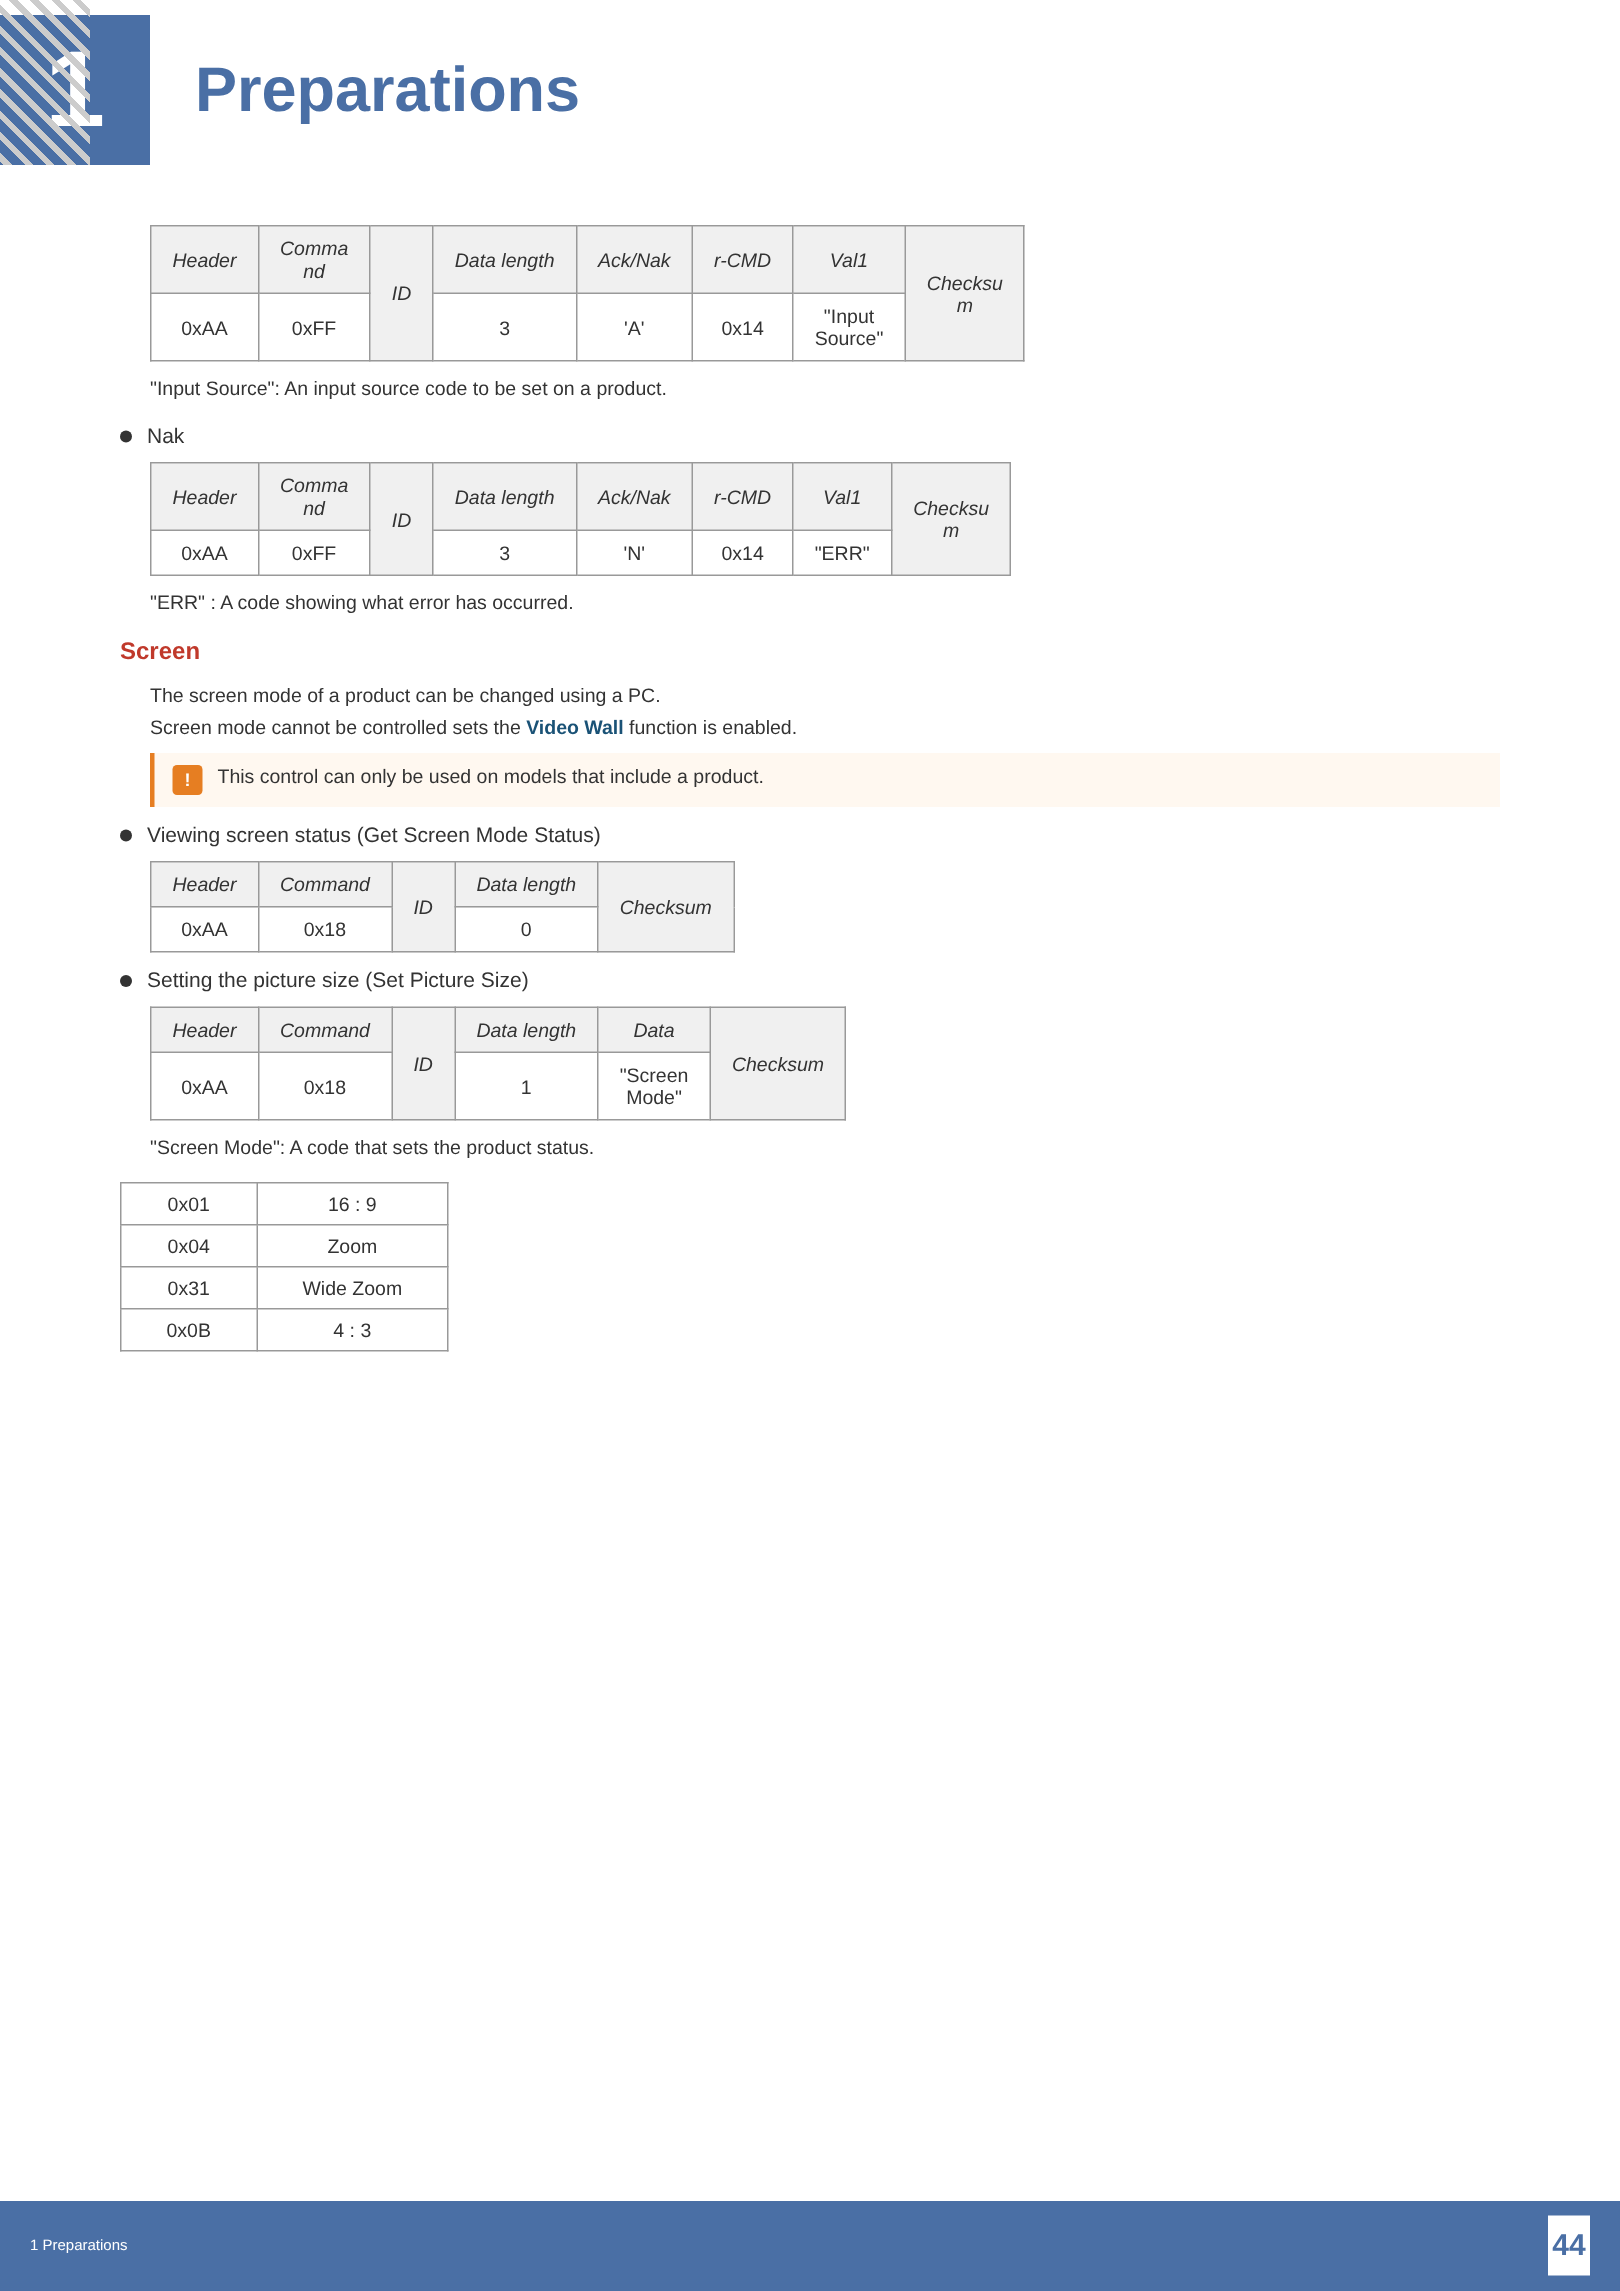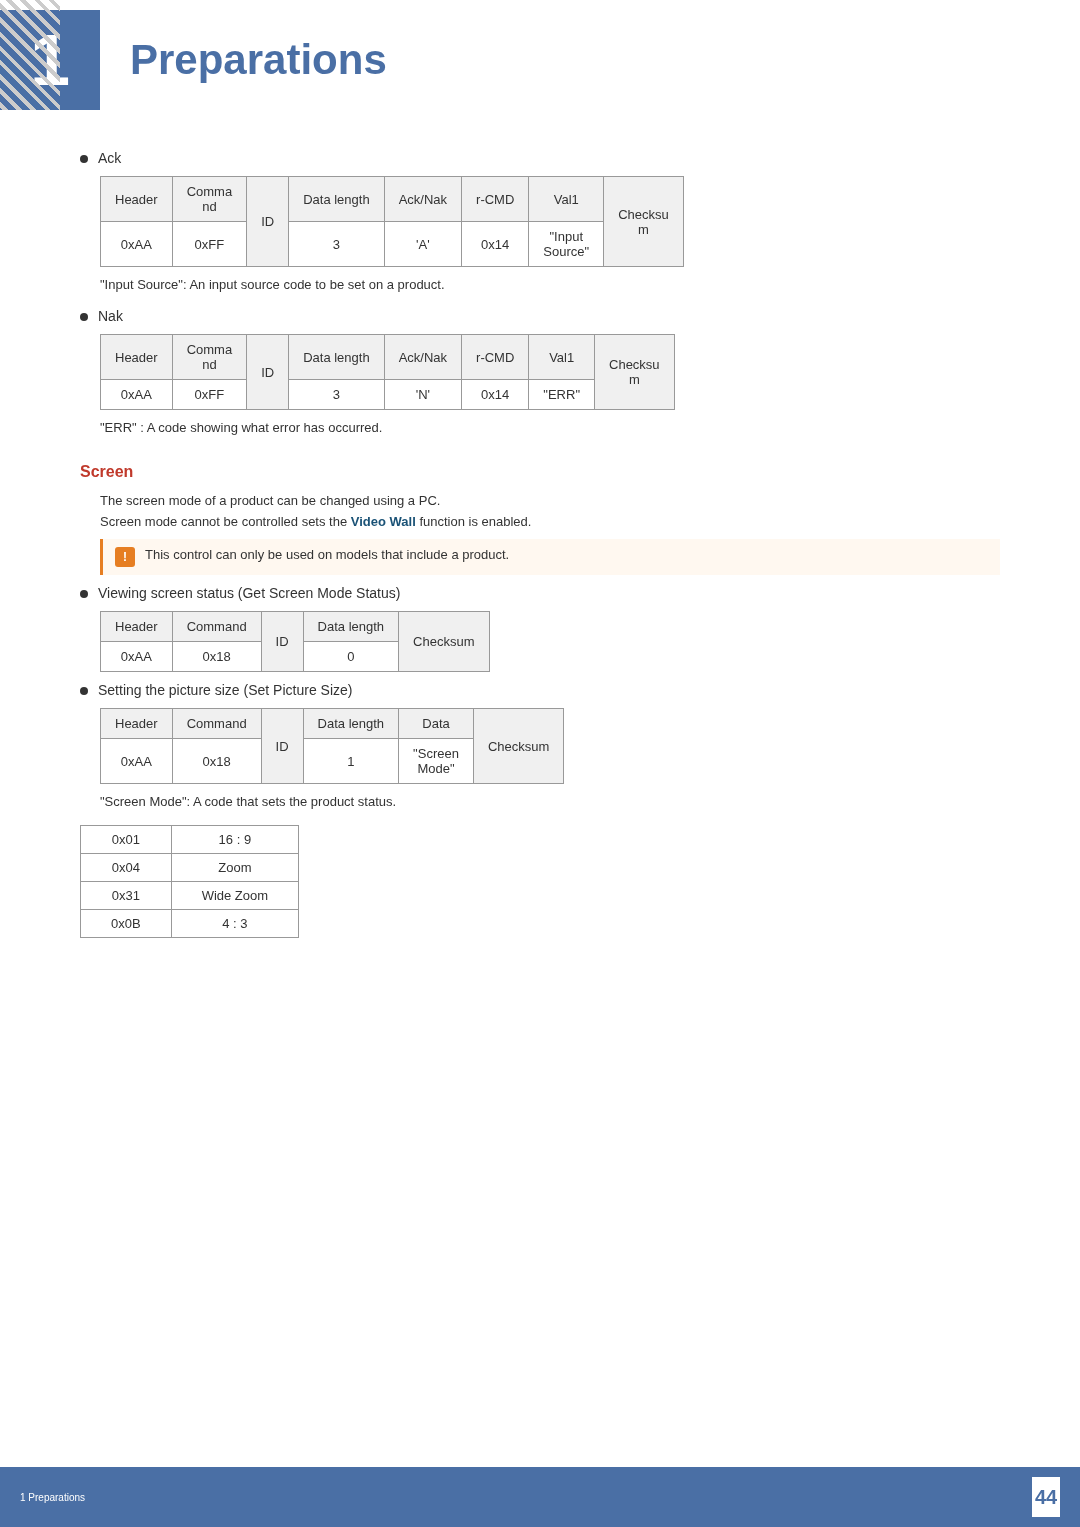--- a/index.html
+++ b/index.html
@@ -95,33 +95,34 @@
     }
     table td, table th {
       border: 1px solid #999;
       padding: 7px 14px;
       text-align: center;
       vertical-align: middle;
     }
     table th {
       background: #f0f0f0;
       font-weight: normal;
+      font-style: italic;
     }
 
     .note-text {
       margin: 8px 0 16px 20px;
       font-size: 13px;
     }
 
     
     .section-heading {
       color: #c0392b;
       font-size: 16px;
       font-weight: bold;
-      margin: 28px 0 12px 0;
+      margin: 17px 0 12px 0;
     }
 
     .body-text {
       margin: 6px 0 6px 20px;
       font-size: 13px;
     }
 
     .bold-text {
       font-weight: bold;
       color: #1a5276;
@@ -204,24 +205,20 @@
   <div class="chapter-number-block">
     <span>1</span>
   </div>
   <div class="chapter-title">
     <span>Preparations</span>
   </div>
 </div>
 
 <div class="content">
 
-  <div class="bullet-item">
-    <div class="bullet-dot"></div>
-    <span>Ack</span>
-  </div>
 
   <table>
     <tbody>
         <tr>
       <th>Header</th>
       <th>Comma<br>nd</th>
       <th rowspan="2">ID</th>
       <th>Data length</th>
       <th>Ack/Nak</th>
       <th>r-CMD</th>

